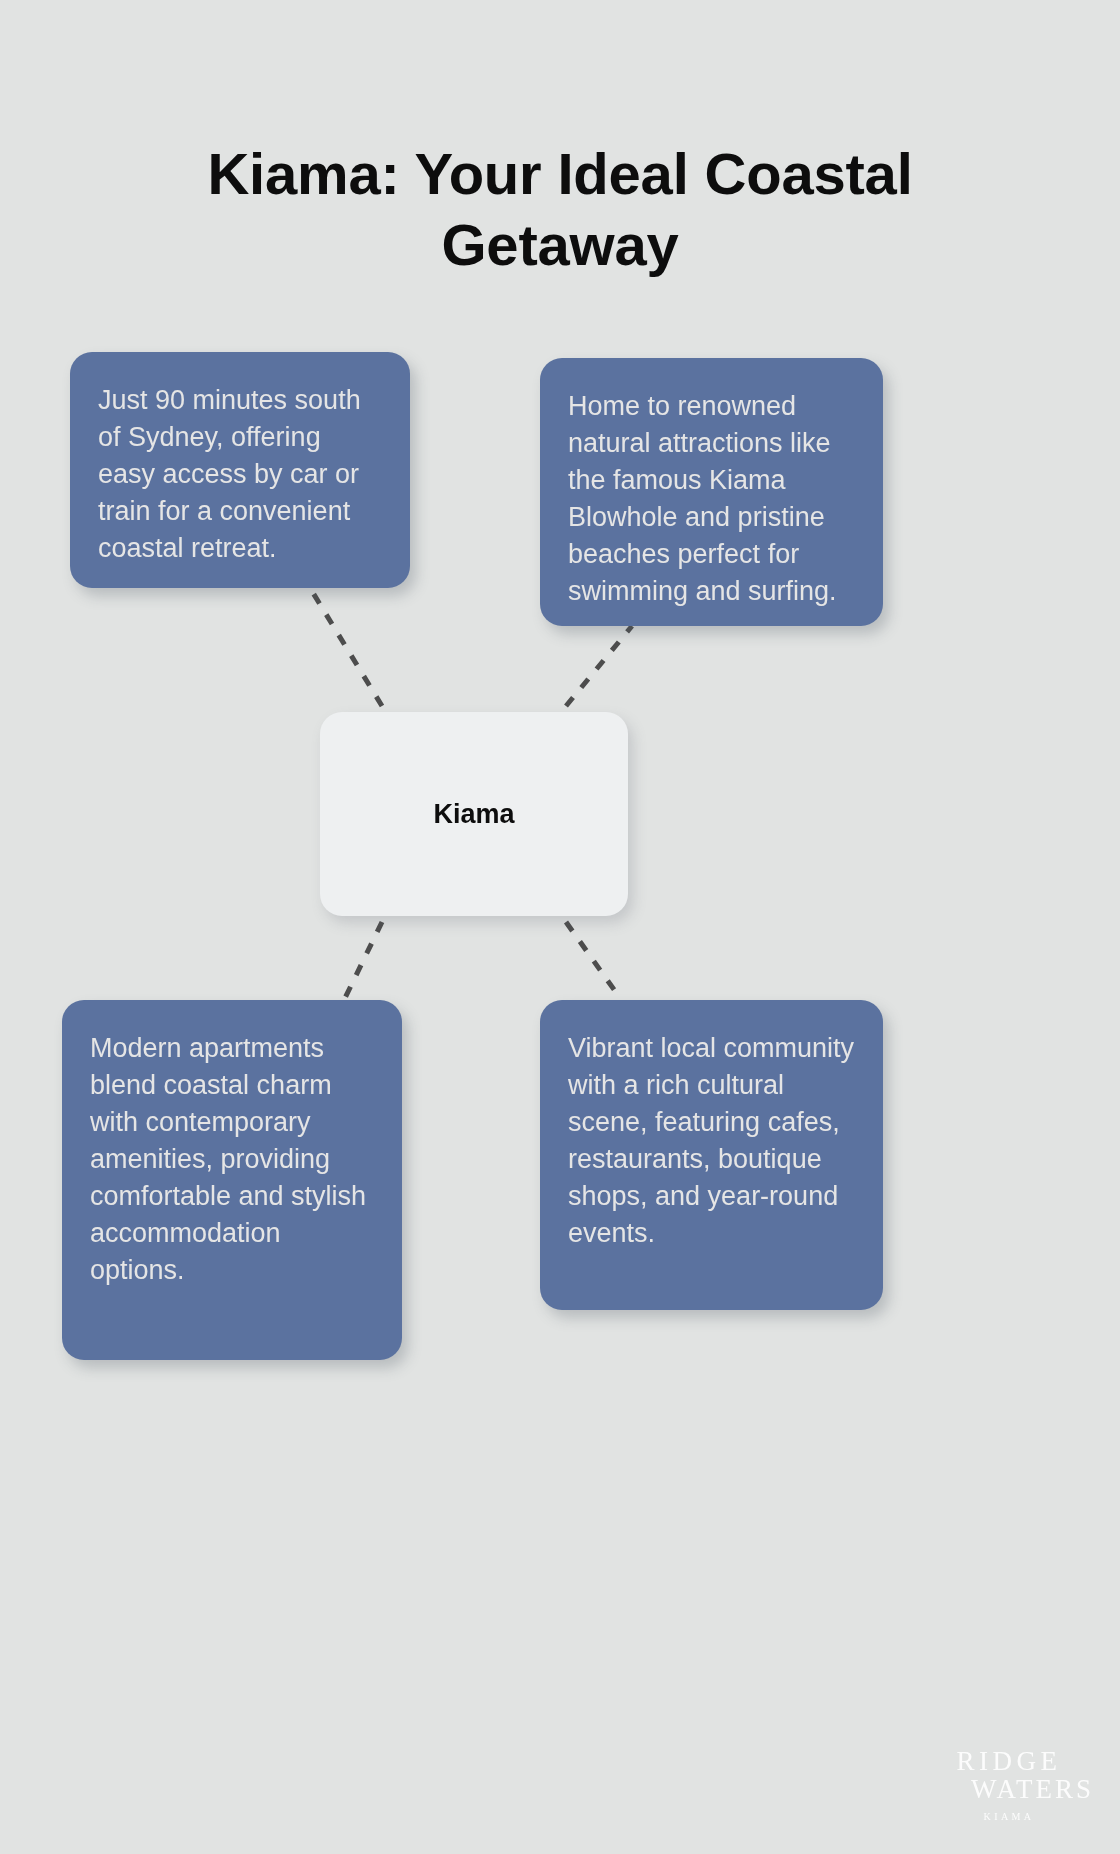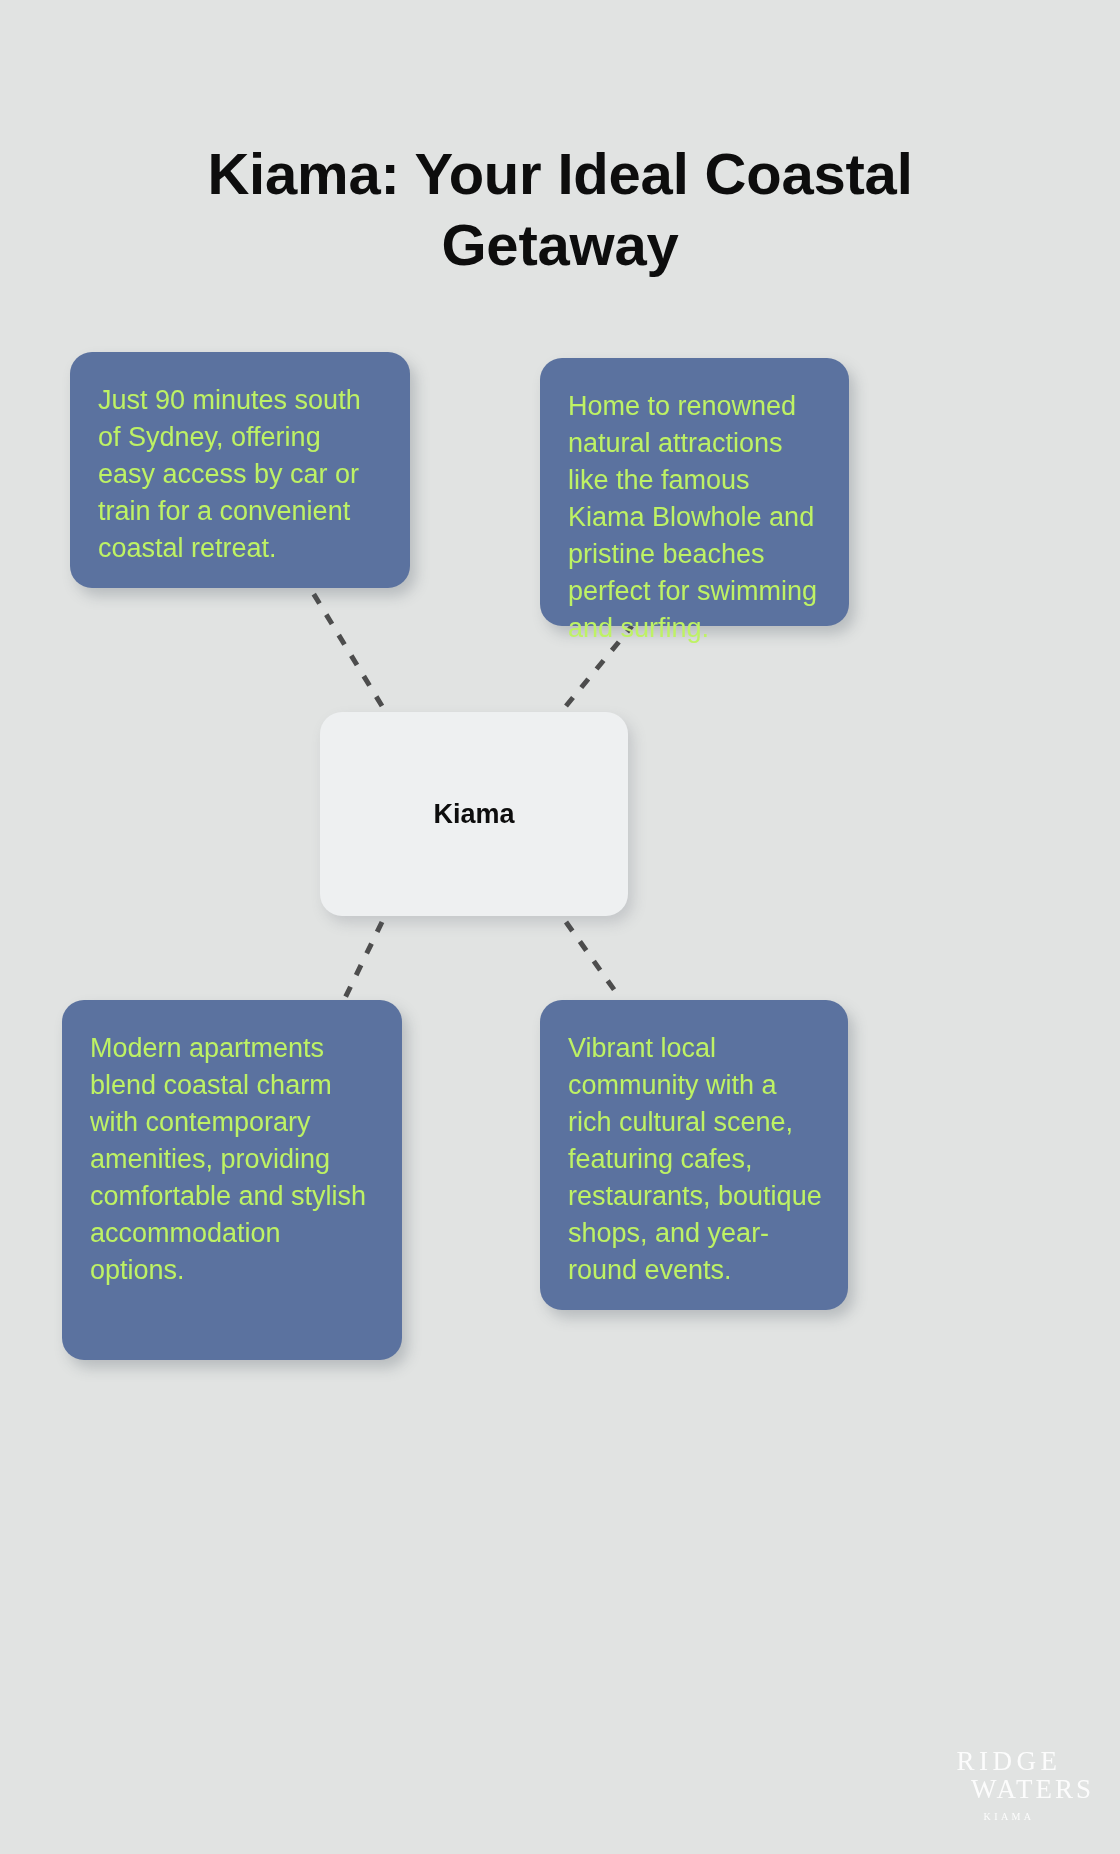--- a/index.html
+++ b/index.html
@@ -57,33 +57,33 @@
   .branch-card {
     position: absolute;
     background: #5b729f;
     border-radius: 22px;
     box-shadow: 6px 8px 14px rgba(80, 88, 100, 0.28);
     box-sizing: border-box;
     display: flex;
     align-items: flex-start;
   }
   .branch-text {
-    color: #bef264;
+    color: #e5e5e5;
     font-size: 27px;
     line-height: 1.37;
     font-weight: 400;
     padding: 30px 26px 28px 28px;
     font-family: "Liberation Sans", sans-serif;
     white-space: pre-line;
   }
 
   .card-tl { left: 70px;  top: 352px;  width: 340px; height: 236px; }
-  .card-tr { left: 540px; top: 358px;  width: 309px; height: 268px; }
+  .card-tr { left: 540px; top: 358px;  width: 343px; height: 268px; }
   .card-bl { left: 62px;  top: 1000px; width: 340px; height: 360px; }
-  .card-br { left: 540px; top: 1000px; width: 308px; height: 310px; }
+  .card-br { left: 540px; top: 1000px; width: 343px; height: 310px; }
 
   
   .center-node {
     position: absolute;
     left: 320px;
     top: 712px;
     width: 308px;
     height: 204px;
     background: #eef0f1;
     border-radius: 22px;

